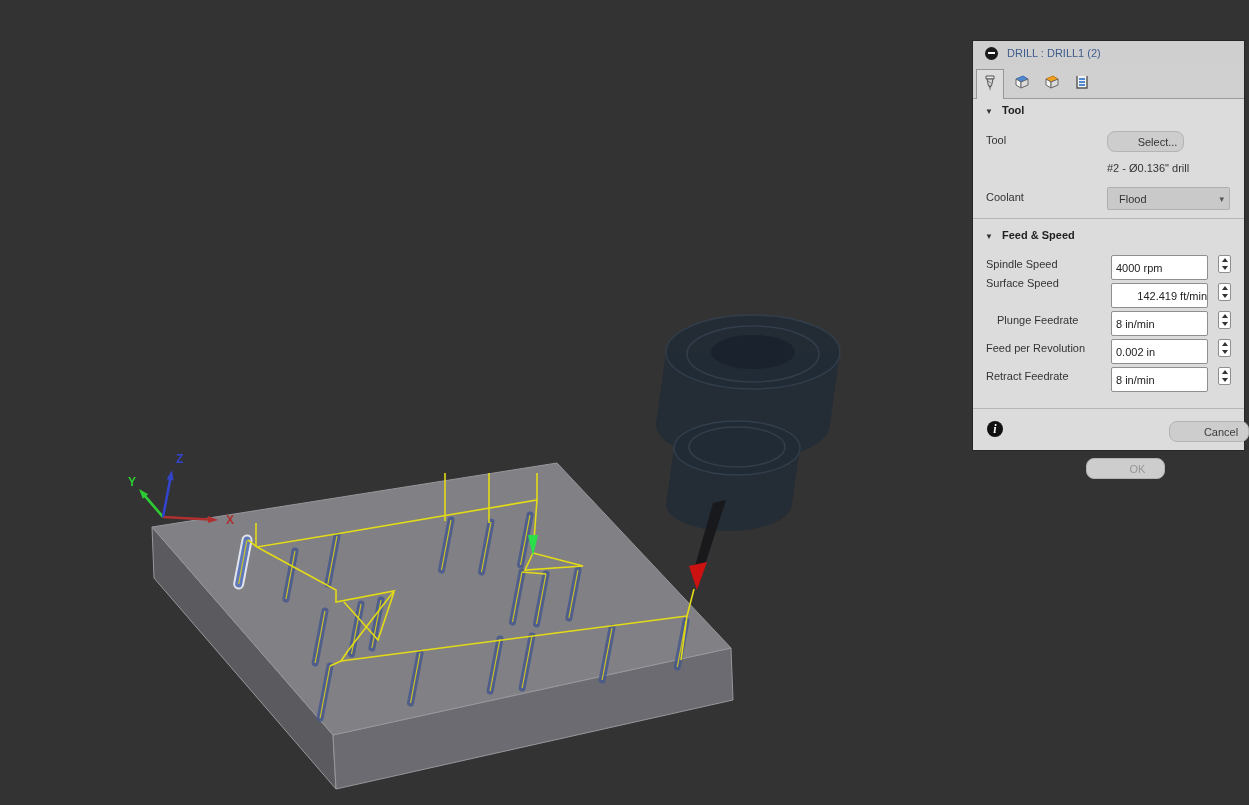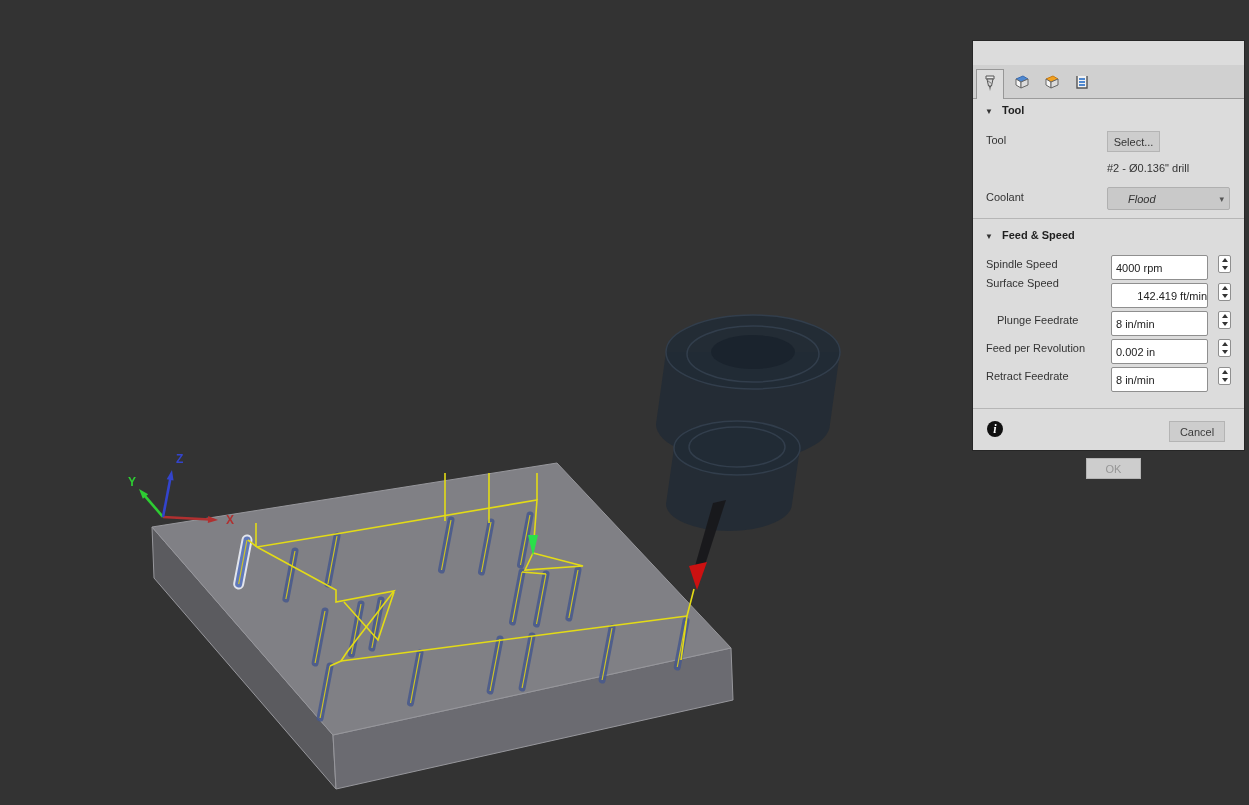--- a/index.html
+++ b/index.html
@@ -15,25 +15,25 @@
   .collapse-circle span{display:block;width:7px;height:2px;background:#fff;}
   .dlg-title{margin-left:9px;color:#3d5c8c;font-size:11px;}
   .tabs-row{position:absolute;left:0;top:24px;right:0;height:33px;background:#d0d0d0;
             border-bottom:1px solid #9b9b9b;}
   .tab{position:absolute;top:4px;width:28px;height:28px;display:flex;align-items:center;
        justify-content:center;box-sizing:border-box;}
   .tab.selected{background:#dcdcdc;border:1px solid #979797;border-bottom:none;height:30px;z-index:2;}
   .group-header{position:absolute;left:12px;font-weight:bold;color:#1f1f1f;}
   .tri{font-size:8px;color:#333;margin-right:6px;}
   .fld-label{position:absolute;left:13px;color:#333;}
-  .btn{position:absolute;background:#cdcdcd;border:1px solid #b4b4b4;border-radius:0;
-       display:flex;align-items:center;justify-content:center;color:#333;}
+  .btn{position:absolute;background:#cdcdcd;border:1px solid #b4b4b4;border-radius:8px;
+       display:flex;align-items:center;justify-content:center;color:#333;padding-left:24px;}
   .dropdown{position:absolute;background:#c9c9c9;border:1px solid #b0b0b0;border-radius:2px;
             display:flex;align-items:center;color:#333;}
-  .dropdown .dd-text{margin-left:20px;flex:1;font-style:italic;}
+  .dropdown .dd-text{margin-left:11px;flex:1;}
   .dropdown .dd-arrow{margin-right:5px;font-size:9px;color:#555;}
   .sep{position:absolute;left:0;right:0;height:1px;background:#b6b6b6;}
   .num-input{position:absolute;width:97px;height:25px;box-sizing:border-box;background:#fff;
              border:1px solid #8f8f8f;border-radius:2px;font-family:"Liberation Sans",sans-serif;
              font-size:11px;color:#222;padding:0 0 0 4px;left:138px;}
   .spinner{position:absolute;left:245px;width:13px;height:18px;box-sizing:border-box;background:#fff;
            border:1px solid #8f8f8f;border-radius:2px;display:flex;flex-direction:column;
            align-items:center;justify-content:space-between;padding:2px 0;}
   .spin-up{width:0;height:0;border-left:3px solid transparent;border-right:3px solid transparent;
            border-bottom:4px solid #333;}
@@ -121,20 +121,26 @@
     <ellipse cx="753" cy="354" rx="66" ry="28" fill="none" stroke="#323e4c" stroke-width="1.5"></ellipse>
     <ellipse cx="737" cy="447" rx="48" ry="20" fill="none" stroke="#323e4c" stroke-width="1.5"></ellipse>
     <polygon points="713,503 726,500 704,568 695,566" fill="#18181b" fill-opacity="0.95"></polygon>
     <polygon points="689,566 707,562 697,590" fill="#cc1111"></polygon>
     <polygon points="528,535 538,535 533,556" fill="#2ae04a"></polygon>
   </svg>
 
 
 <div id="viewport-overlay-dialog" class="dialog">
 
+  <div class="titlebar">
+    <div class="collapse-circle">
+        <span></span>
+      </div>
+    <div class="dlg-title">DRILL : DRILL1 (2)</div>
+  </div>
 
   <div class="tabs-row">
     <div class="tab selected" style="left:3px;">
       <span>
         <svg width="16" height="18" viewBox="0 0 16 18">
           <path d="M4,1 h8 v3 h-8 z" fill="#ececec" stroke="#555" stroke-width="1"></path>
           <path d="M5,4 h6 l-1.5,7 h-3 z" fill="#d8d8d8" stroke="#555" stroke-width="1"></path>
           <path d="M7.2,11 l1.6,0 l-0.8,5 z" fill="#444"></path>
           <path d="M5.5,5.5 l4,3" stroke="#777" stroke-width="1" fill="none"></path>
         </svg>

